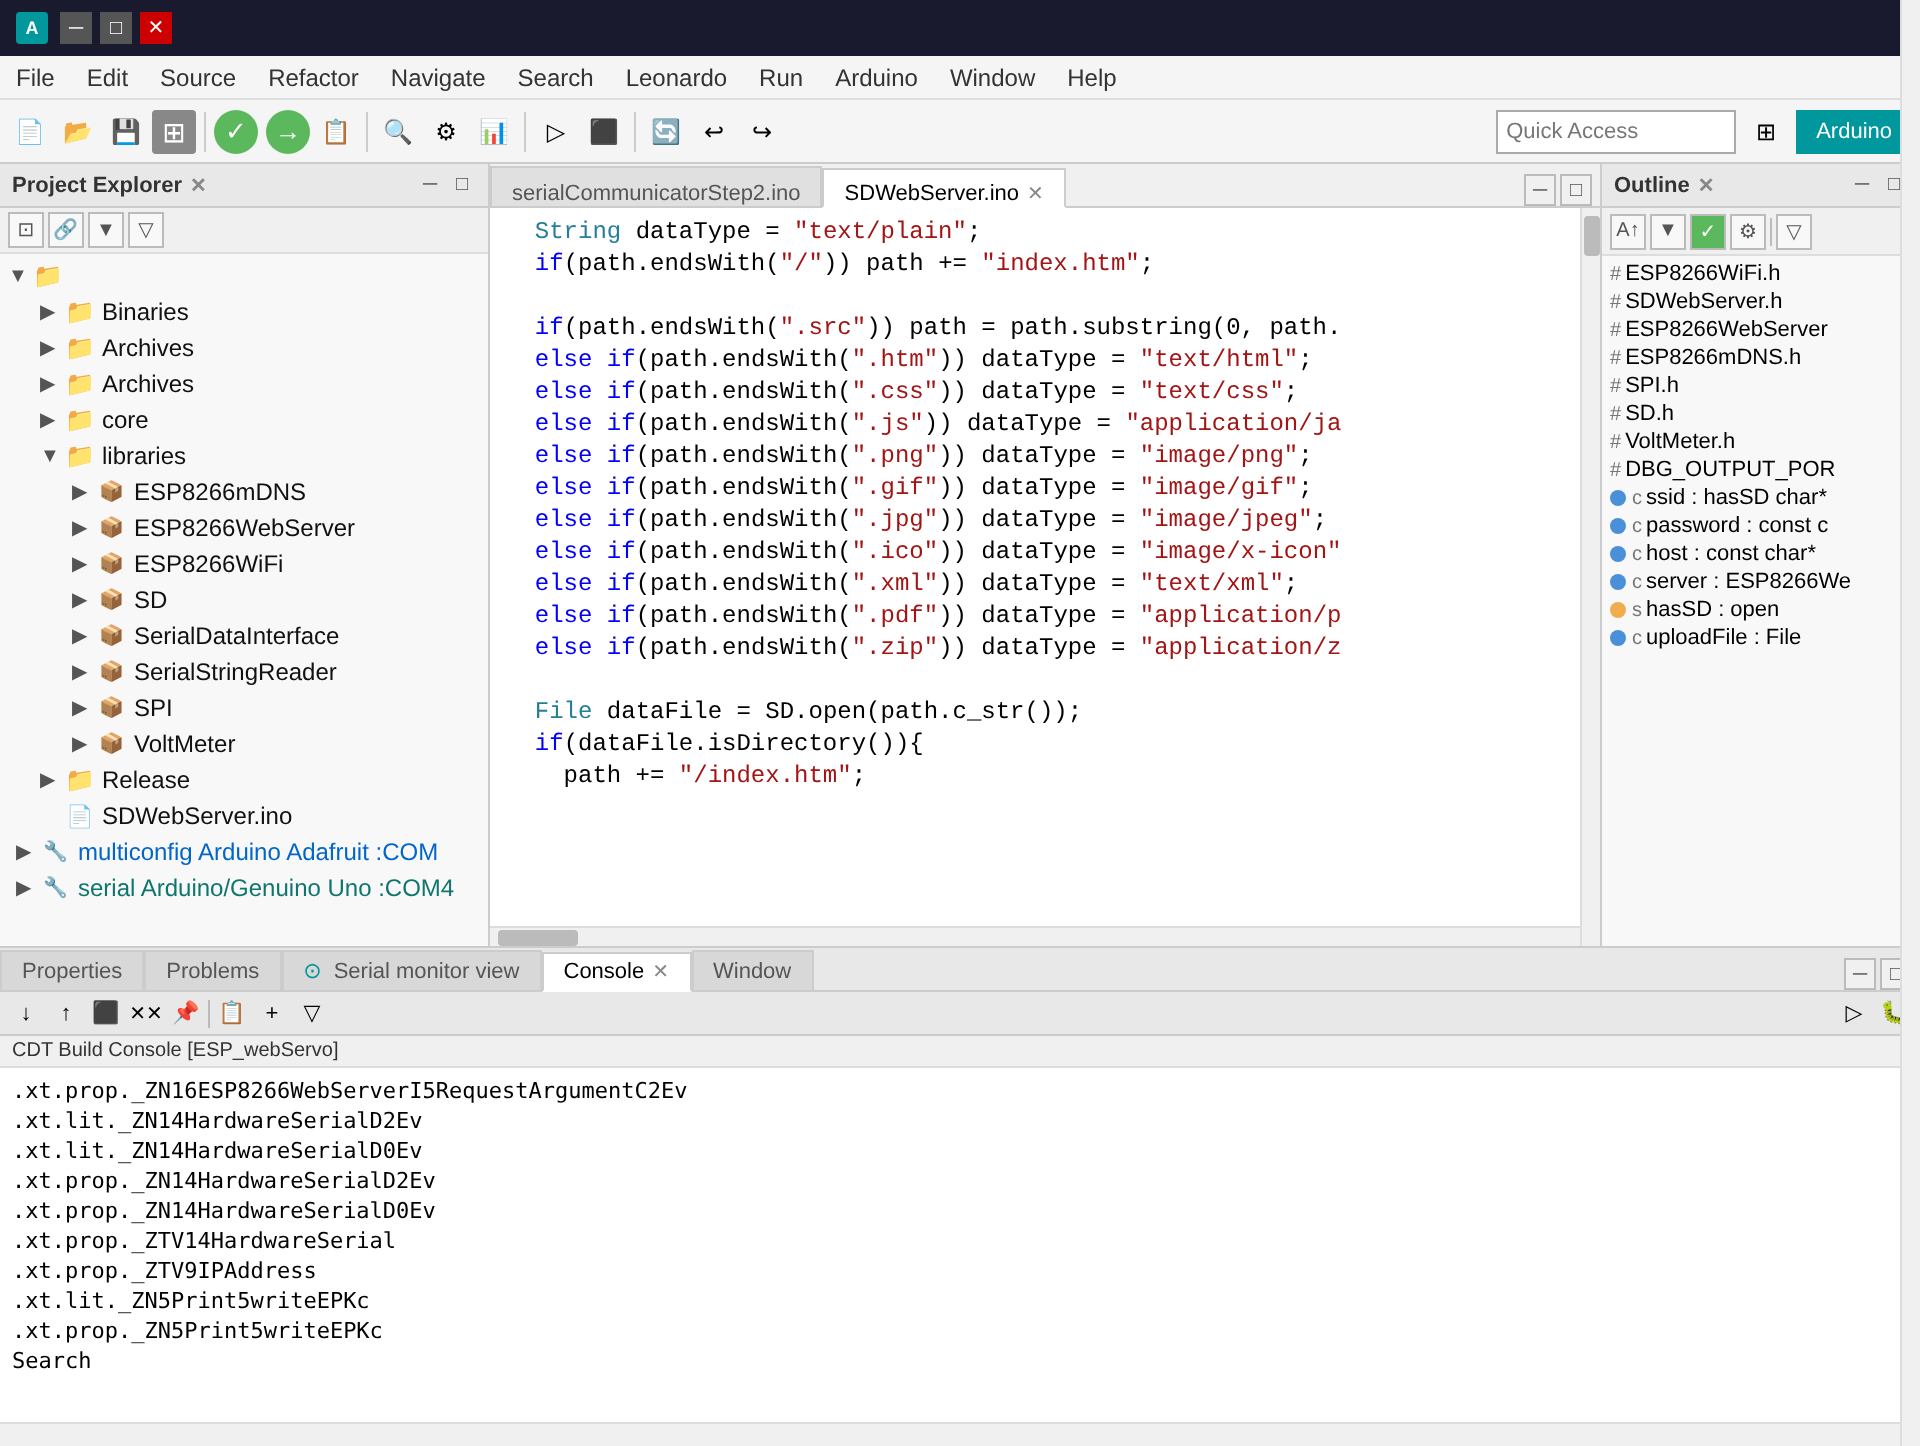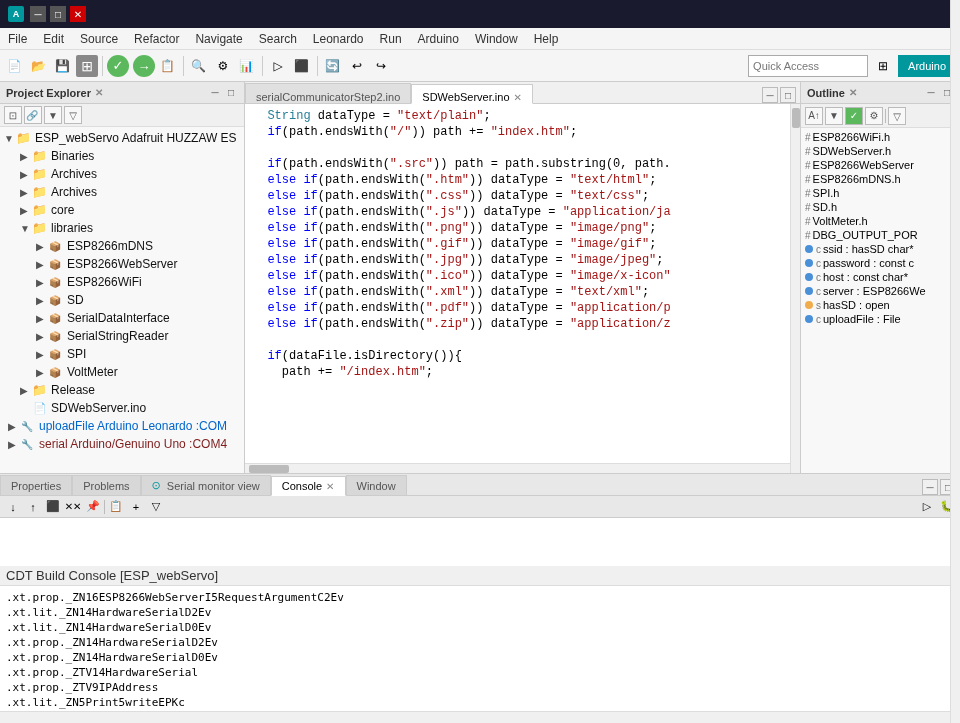--- a/index.html
+++ b/index.html
@@ -58,21 +58,21 @@
     .outline-dot { width: 8px; height: 8px; border-radius: 50%; margin-right: 3px; display: inline-block; }
     .dot-blue { background: #4a90d9; }
     .dot-orange { background: #f0ad4e; }
 
     
     .bottom-area { border-top: 1px solid #ccc; display: flex; flex-direction: column; height: 250px; }
     .bottom-tabs { background: #e8e8e8; height: 22px; display: flex; align-items: flex-end; border-bottom: 1px solid #ccc; }
     .bottom-tab { height: 20px; padding: 0 10px; border: 1px solid #ccc; border-bottom: none; font-size: 11px; display: flex; align-items: center; cursor: pointer; gap: 4px; background: #d8d8d8; color: #555; }
     .bottom-tab.active { background: white; color: #000; border-bottom: 1px solid white; margin-bottom: -1px; z-index: 1; }
     .bottom-content { flex: 1; background: white; overflow-y: auto; }
-    .console-header { background: #f0f0f0; padding: 2px 6px; font-size: 13px; color: #333; border-bottom: 1px solid #ddd; margin-top: 48px; }
+    .console-header { background: #f0f0f0; padding: 2px 6px; font-size: 10px; color: #333; border-bottom: 1px solid #ddd; }
     .console-text { font-family: 'Consolas', monospace; font-size: 11px; padding: 4px 6px; color: #000; white-space: pre; line-height: 15px; }
 
     
     .kw { color: #0000ff; }
     .str { color: #a31515; }
     .typ { color: #267f99; }
 
     
     ::-webkit-scrollbar { width: 8px; height: 8px; }
     ::-webkit-scrollbar-track { background: #f0f0f0; }
@@ -154,21 +154,20 @@
         <button class="panel-ctrl-btn" style="width:18px; height:18px; border:1px solid #bbb; background:#f8f8f8;">⊡</button>
         <button class="panel-ctrl-btn" style="width:18px; height:18px; border:1px solid #bbb; background:#f8f8f8;">🔗</button>
         <button class="panel-ctrl-btn" style="width:18px; height:18px; border:1px solid #bbb; background:#f8f8f8;">▼</button>
         <button class="panel-ctrl-btn" style="width:18px; height:18px; border:1px solid #bbb; background:#f8f8f8;">▽</button>
       </div>
       <div class="tree-container">
 
         <div class="tree-item" style="padding-left:4px;">
           <span class="tree-arrow">▼</span>
           <span class="tree-icon folder-icon">📁</span>
-          <span>ESP_webServo Adafruit HUZZAW ES</span>
         </div>
 
         <div class="tree-item" style="padding-left:20px;">
           <span class="tree-arrow">▶</span>
           <span class="tree-icon folder-icon">📁</span>
           <span>Binaries</span>
         </div>
 
         <div class="tree-item" style="padding-left:20px;">
           <span class="tree-arrow">▶</span>
@@ -243,27 +242,27 @@
 
         <div class="tree-item" style="padding-left:20px;">
           <span class="tree-arrow" style="width:12px; display:inline-block;"> </span>
           <span class="tree-icon" style="font-size:11px; color:#00979d;">📄</span>
           <span>SDWebServer.ino</span>
         </div>
 
         <div class="tree-item" style="padding-left:8px;">
           <span class="tree-arrow">▶</span>
           <span class="tree-icon" style="font-size:10px;">🔧</span>
-          <span style="color:#0066cc;">uploadFile  Arduino Leonardo :COM</span>
+          <span style="color:#0066cc;">multiconfig  Arduino Adafruit :COM</span>
         </div>
 
         <div class="tree-item" style="padding-left:8px;">
           <span class="tree-arrow">▶</span>
           <span class="tree-icon" style="font-size:10px;">🔧</span>
-          <span style="color:#7f1d1d;">serial  Arduino/Genuino Uno :COM4</span>
+          <span style="color:#0f766e;">serial  Arduino/Genuino Uno :COM4</span>
         </div>
       </div>
     </div>
 
     <div class="editor-area">
 
       <div class="tab-bar">
         <div class="tab">
           <span>serialCommunicatorStep2.ino</span>
         </div>
@@ -318,20 +317,23 @@
               <span class="code-text">  <span class="kw">else if</span>(path.endsWith(<span class="str">".xml"</span>)) dataType = <span class="str">"text/xml"</span>;</span>
             </div>
             <div class="code-line">
               <span class="code-text">  <span class="kw">else if</span>(path.endsWith(<span class="str">".pdf"</span>)) dataType = <span class="str">"application/p</span></span>
             </div>
             <div class="code-line">
               <span class="code-text">  <span class="kw">else if</span>(path.endsWith(<span class="str">".zip"</span>)) dataType = <span class="str">"application/z</span></span>
             </div>
             <div class="code-line">
               <span class="code-text">&nbsp;</span>
+            </div>
+            <div class="code-line">
+              <span class="code-text">  <span class="typ">File</span> dataFile = SD.open(path.c_str());</span>
             </div>
             <div class="code-line">
               <span class="code-text">  <span class="kw">if</span>(dataFile.isDirectory()){</span>
             </div>
             <div class="code-line">
               <span class="code-text">    path += <span class="str">"/index.htm"</span>;</span>
             </div>
           </div>
         </div>
 
@@ -476,20 +478,20 @@
       <div class="console-header">CDT Build Console [ESP_webServo]</div>
       <div class="console-text">.xt.prop._ZN16ESP8266WebServerI5RequestArgumentC2Ev
 .xt.lit._ZN14HardwareSerialD2Ev
 .xt.lit._ZN14HardwareSerialD0Ev
 .xt.prop._ZN14HardwareSerialD2Ev
 .xt.prop._ZN14HardwareSerialD0Ev
 .xt.prop._ZTV14HardwareSerial
 .xt.prop._ZTV9IPAddress
 .xt.lit._ZN5Print5writeEPKc
 .xt.prop._ZN5Print5writeEPKc
-Total</div>
+Search</div>
 
       <div style="position:absolute; right:0; top:0; width:10px; height:100%; background:#f0f0f0; border-left:1px solid #ddd;"></div>
     </div>
 
     <div style="height:12px; background:#f0f0f0; border-top:1px solid #ddd;"></div>
   </div>
 </div>
 
 </body></html>

